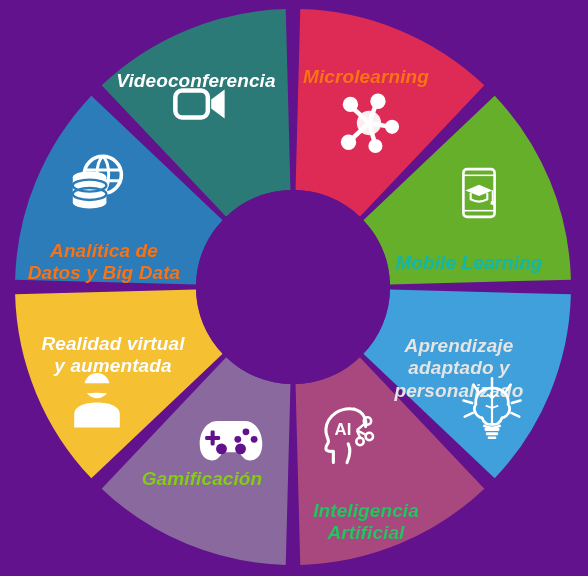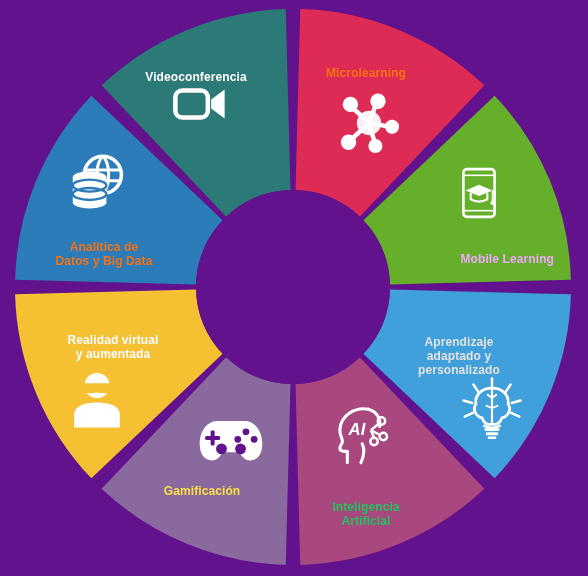--- a/index.html
+++ b/index.html
@@ -25,27 +25,28 @@
     top: 0;
     width: 588px;
     height: 576px;
     display: block;
   }
   .seg-label {
     position: absolute;
     color: #ffffff;
     font-family: "Liberation Sans", sans-serif;
     font-weight: bold;
-    font-size: 12px;
+    font-size: 19px;
     line-height: 1.18;
     letter-spacing: 0.1px;
     text-align: center;
     white-space: pre-line;
     pointer-events: none;
     text-shadow: 0 0 1px rgba(0,0,0,0.07);
+    font-style: italic;
   }
   .icon-holder {
     position: absolute;
     pointer-events: none;
   }
   .icon-holder svg { display: block; overflow: visible; }
 </style>
 </head>
 <body>
 
@@ -61,27 +62,27 @@
         <path d="M 285.7228083704113 564.904736343205 A 278 278 0 0 1 101.63742795713645 488.654075141416 L 226.2296061577059 357.3613139881919 A 97 97 0 0 0 290.4608360141363 383.96676052262904 Z" fill="#8A6A9E"></path>
         <path d="M 91.34592485858403 478.3625720428636 A 278 278 0 0 1 15.095263656795055 294.2771916295888 L 196.03323947737096 289.5391639858637 A 97 97 0 0 0 222.6386860118081 353.77039384229414 Z" fill="#F5C132"></path>
         <path d="M 15.095263656795055 279.72280837041126 A 278 278 0 0 1 91.34592485858397 95.63742795713645 L 222.6386860118081 220.2296061577059 A 97 97 0 0 0 196.03323947737096 284.4608360141363 Z" fill="#2B7CB8"></path>
       </g>
     <circle id="hub-circle" cx="293" cy="287" r="97" fill="#62128C"></circle>
   </svg>
 
   <div id="labels-layer">
       <div class="seg-label" style="left: 111px; top: 70px; width: 170px; color: rgb(255, 255, 255);">Videoconferencia</div>
       <div class="seg-label" style="left: 286px; top: 66px; width: 160px; color: #f97316;">Microlearning</div>
-      <div class="seg-label" style="left: 384px; top: 252px; width: 170px; color: #f0abfc; text-align: right;">Mobile Learning</div>
+      <div class="seg-label" style="left: 384px; top: 252px; width: 170px; color: #14b8a6;">Mobile Learning</div>
       <div class="seg-label" style="left: 371.5px; top: 335px; width: 175px; color: #e5e5e5;">Aprendizaje
 adaptado y
 personalizado</div>
       <div class="seg-label" style="left: 286px; top: 500px; width: 160px; color: #22c55e;">Inteligencia
 Artificial</div>
-      <div class="seg-label" style="left: 119.5px; top: 484px; width: 165px; color: #fde047;">Gamificación</div>
+      <div class="seg-label" style="left: 119.5px; top: 468px; width: 165px; color: #84cc16;">Gamificación</div>
       <div class="seg-label" style="left: 25.5px; top: 333px; width: 175px; color: rgb(255, 255, 255);">Realidad virtual
 y  aumentada</div>
       <div class="seg-label" style="left: 14px; top: 240px; width: 180px; color: #f97316;">Analítica de
 Datos y Big Data</div>
     </div>
   <div id="icons-layer">
       <div class="icon-holder" style="left: 172px; top: 76px; width: 56px; height: 56px;">
         <svg width="56" height="56" viewBox="0 0 100 100">
         <rect x="6" y="26" width="58" height="48" rx="12" ry="12" fill="none" stroke="#FFFFFF" stroke-width="8"></rect>
         <path d="M70 42 L94 24 L94 76 L70 58 Z" fill="#FFFFFF"></path>
@@ -130,21 +131,21 @@
                  C36 74 44 78 50 76 C56 78 64 74 66 66
                  C76 64 82 52 76 44 C78 30 68 18 50 18 Z" fill="none" stroke="#FFFFFF" stroke-width="4.5"></path>
         <line x1="50" y1="19" x2="50" y2="76" stroke="#FFFFFF" stroke-width="3.5"></line>
         <path d="M42 28 L50 34 M58 28 L50 34 M40 46 L50 50 M60 46 L50 50" fill="none" stroke="#FFFFFF" stroke-width="3"></path>
         <path d="M36 78 Q50 86 64 78" fill="none" stroke="#FFFFFF" stroke-width="4"></path>
         <rect x="38" y="82" width="24" height="5" rx="2" fill="#FFFFFF"></rect>
         <rect x="40" y="89" width="20" height="5" rx="2" fill="#FFFFFF"></rect>
         <rect x="43" y="96" width="14" height="4" rx="2" fill="#FFFFFF"></rect>
         </svg>
       </div>
-      <div class="icon-holder" style="left: 330px; top: 403px; width: 62px; height: 62px; font-style: italic;">
+      <div class="icon-holder" style="left: 316px; top: 403px; width: 62px; height: 62px;">
         <svg width="62" height="62" viewBox="0 0 100 100">
         <path d="M62 10 C40 6 18 20 16 42 C15 52 20 56 20 62
                  C20 67 15 68 16 74 C17 79 24 78 28 78
                  L28 96" fill="none" stroke="#FFFFFF" stroke-width="5" stroke-linecap="round" stroke-linejoin="round"></path>
         <path d="M62 10 C76 14 82 26 80 38" fill="none" stroke="#FFFFFF" stroke-width="5" stroke-linecap="round"></path>
         <path d="M52 66 Q58 78 50 96" fill="none" stroke="#FFFFFF" stroke-width="5" stroke-linecap="round"></path>
         <text x="30" y="52" font-family="Liberation Sans, sans-serif" font-size="27" font-weight="bold" fill="#FFFFFF">AI</text>
         <g stroke="#FFFFFF" stroke-width="4">
           <line x1="66" y1="44" x2="80" y2="32"></line>
           <line x1="66" y1="44" x2="82" y2="52"></line>

